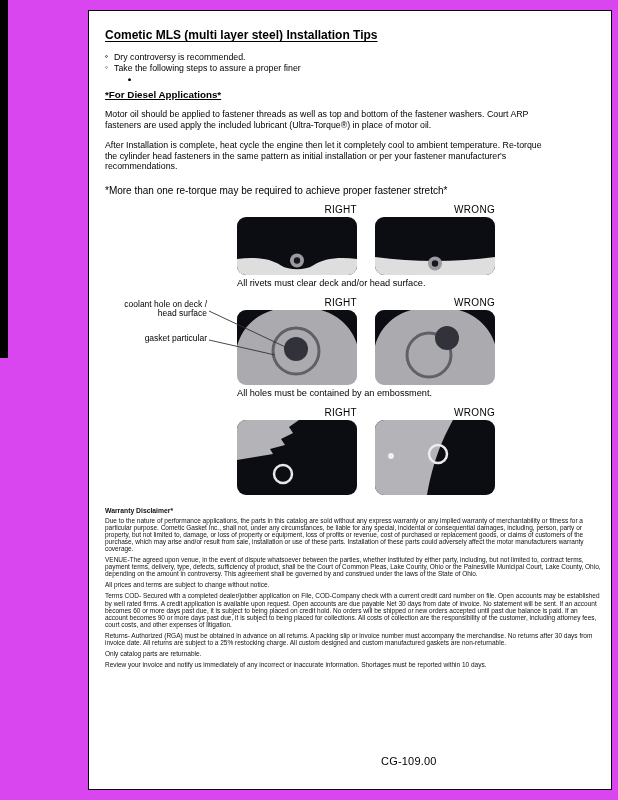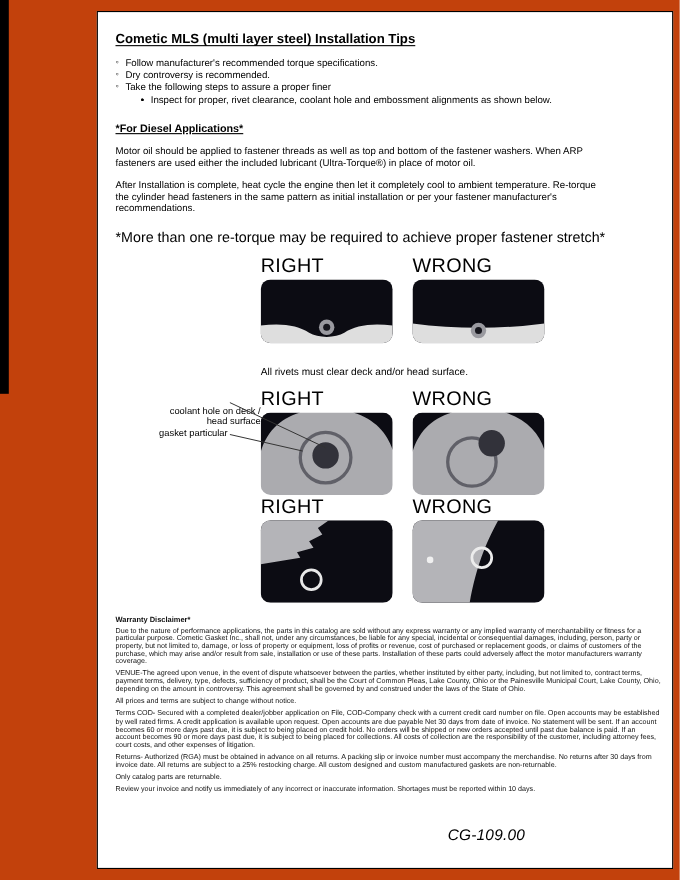--- a/index.html
+++ b/index.html
@@ -1,90 +1,88 @@
 <!DOCTYPE html>
 <html><head>
 <meta charset="utf-8">
 <style>
   * { margin:0; padding:0; box-sizing:border-box; }
   html,body { width:618px; height:800px; }
   body { font-family:"Liberation Sans", sans-serif; background:#ffffff; color:#000; }
-  .page { position:relative; width:618px; height:800px; background:#c2410c; overflow:hidden; }
+  .page { position:relative; width:618px; height:800px; background:#d946ef; overflow:hidden; }
   .left-bar { position:absolute; left:0; top:0; width:8px; height:358px; background:#000; }
   .frame { position:absolute; left:88px; top:10px; width:524px; height:780px; border:1.5px solid #000; padding:14px 12px 0 16px; background:#fff; }
 
   .title { font-size:12px; font-weight:bold; text-decoration:underline; text-underline-offset:2px; margin:3px 0 10px 0; }
 
   .tips { list-style:none; font-size:8.8px; line-height:11px; }
   .tips > li { position:relative; padding-left:9px; }
   .mk1 { position:absolute; left:0; top:-1px; font-size:8.5px; }
   .sub { list-style:none; margin:1px 0 0 14px; }
   .sub li { position:relative; padding-left:9px; }
   .mk2 { position:absolute; left:0; top:0; font-size:8.8px; }
 
   .diesel-h { font-size:9.8px; font-weight:bold; margin:15px 0 9px 0;text-decoration:underline; }
   .para { font-size:8.8px; line-height:10.5px; max-width:448px; margin-bottom:10px; }
-  .note { font-size:13px; margin:13px 0 8px 0; }
+  .note { font-size:10px; margin:13px 0 8px 0; }
 
   .dia { position:relative; margin-left:132px; width:262px; margin-top:6px; }
   .drow { position:relative; }
   .hdrs { display:flex; gap:18px; }
-  .hdr { width:120px; text-align:left; font-size:18px; letter-spacing:0.3px; }
+  .hdr { width:120px; text-align:right; font-size:10px; letter-spacing:0.3px; }
   .imgs { display:flex; gap:18px; margin-top:2px; }
   .imgs svg { display:block; }
-  .cap { font-size:9.2px; margin-top:21px; margin-bottom:9px; }
+  .cap { font-size:9.2px; margin-top:3px; margin-bottom:9px; }
   .cap3 { max-width:235px; line-height:11px; }
 
   .side-label { position:absolute; width:84px; text-align:right; font-size:8.5px; line-height:9.5px; left:-114px; }
-  .lab1 { top:17px;margin-left:30px; }
+  .lab1 { top:3px; }
   .lab2 { top:37px; }
   .lines { position:absolute; left:-28px; top:12px; width:100px; height:55px; overflow:visible; }
 
   .disc { margin-top:12px; width:496px; font-size:6.5px; line-height:7.1px; color:#111; }
   .disc-h { font-size:6.8px; font-weight:bold; margin-bottom:3px; }
   .disc p { margin-bottom:4px; }
 
-  .footer { position:absolute; left:318px; bottom:22px; font-size:14px; letter-spacing:0.2px;font-style:italic; }
+  .footer { position:absolute; left:292px; bottom:22px; font-size:11px; letter-spacing:0.2px; }
 </style>
 </head>
 <body>
 
 <div class="page">
   <div class="left-bar"></div>
 
   <div class="frame">
 
     <h1 class="title">Cometic MLS (multi layer steel) Installation Tips</h1>
 
     <ul class="tips">
       <li>
         <span class="mk1">◦</span>
-        <span>Follow manufacturer's recommended torque specifications.</span>
       </li>
       <li>
         <span class="mk1">◦</span>
         <span>Dry controversy is recommended.</span>
       </li>
       <li>
         <span class="mk1">◦</span>
         <span>Take the following steps to assure a proper finer</span>
         <ul class="sub">
           <li>
             <span class="mk2">•</span>
           </li>
           <li>
             <span class="mk2">•</span>
-            <span>Inspect for proper, rivet clearance, coolant hole and embossment alignments as shown below.</span>
           </li>
         </ul>
       </li>
     </ul>
 
     <h2 class="diesel-h">*For Diesel Applications*</h2>
-    <p class="para">Motor oil should be applied to fastener threads as well as top and bottom of the fastener washers. When ARP fasteners are used either the included lubricant (Ultra-Torque®) in place of motor oil.</p>
+    <p class="para">Motor oil should be applied to fastener threads as well as top and bottom of the fastener washers. Court ARP fasteners are used apply the included lubricant (Ultra-Torque®) in place of motor oil.</p>
     <p class="para">After Installation is complete, heat cycle the engine then let it completely cool to ambient temperature. Re-torque the cylinder head fasteners in the same pattern as initial installation or per your fastener manufacturer's recommendations.</p>
     <p class="note">*More than one re-torque may be required to achieve proper fastener stretch*</p>
 
     <div class="dia">
 
       <div class="drow">
         <div class="hdrs">
           <div class="hdr">RIGHT</div>
           <div class="hdr">WRONG</div>
         </div>
@@ -153,20 +151,21 @@
               </defs>
             <rect width="120" height="75" rx="9" fill="#ababaf"></rect>
             <g clip-path="url(#c2b)">
               <path d="M0,0 L36,0 C16,6 5,19 0,36 Z" fill="#0c0c13"></path>
               <path d="M120,0 L84,0 C104,6 115,19 120,34 Z" fill="#0c0c13"></path>
               <circle cx="54" cy="45" r="22" fill="none" stroke="#606068" stroke-width="3"></circle>
               <circle cx="72" cy="28" r="12" fill="#32323a"></circle>
             </g>
           </svg>
         </div>
+        <div class="cap">All holes must be contained by an embossment.</div>
       </div>
 
       <div class="drow">
         <div class="hdrs">
           <div class="hdr">RIGHT</div>
           <div class="hdr">WRONG</div>
         </div>
         <div class="imgs">
           <svg width="120" height="75" viewBox="0 0 120 75">
             <defs>

